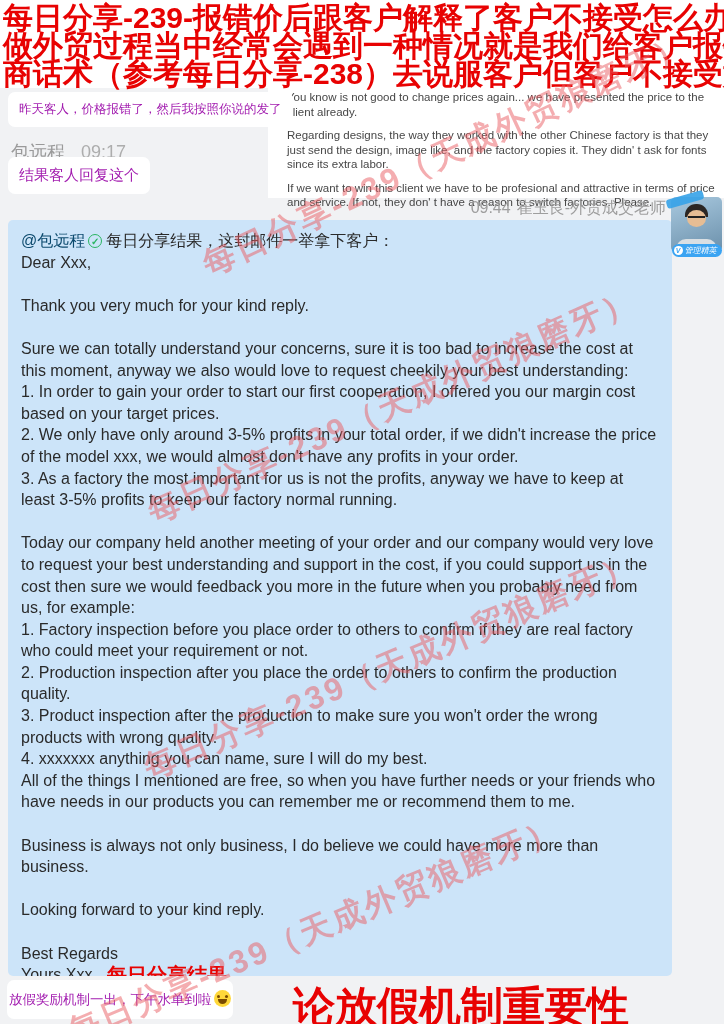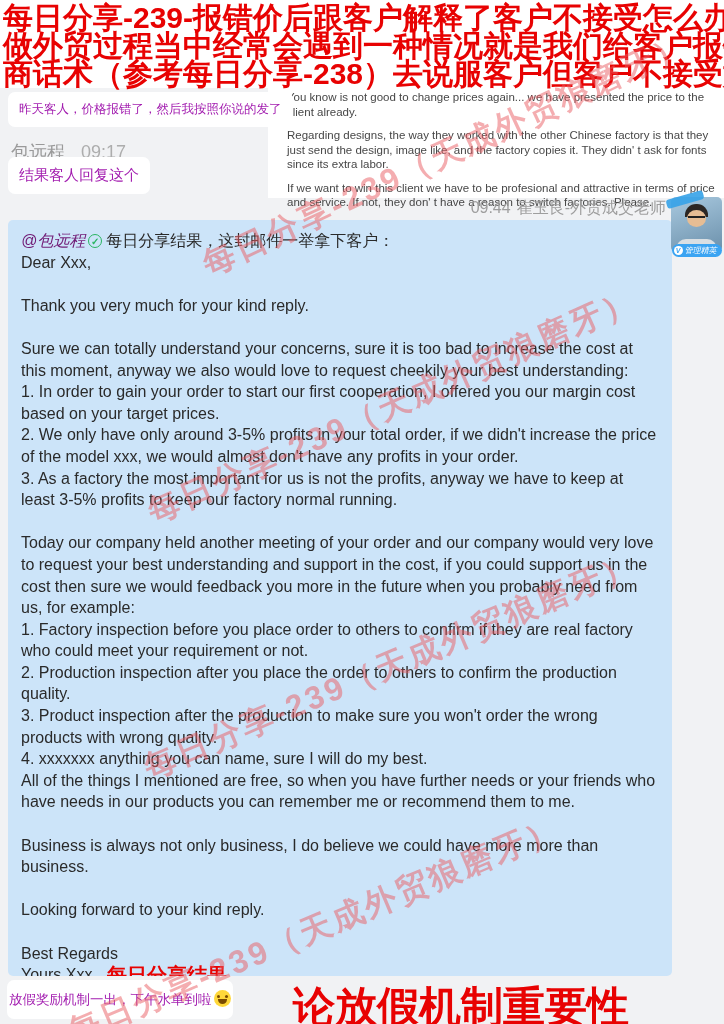--- a/index.html
+++ b/index.html
@@ -67,21 +67,21 @@
   .badge-v{ display:inline-block; width:9px; height:9px; border-radius:50%;
     background:#ffffff; color:#3ba4f2; font-size:7px; font-weight:bold;
     text-align:center; line-height:9px; }
   
   .blue-bubble{
     position:absolute; left:8px; top:220px; width:664px; height:756px;
     background:#cce4f9; border-radius:5px; z-index:2;
     padding:10px 14px 8px 13px; font-size:16px; line-height:21.6px;
     color:#2a2a2a; overflow:hidden;
   }
-  .mention{ color:#701a75;font-style:italic; }
+  .mention{ color:#0c4a6e; }
   .check{
     display:inline-block; width:14px; height:14px; border:1.5px solid #2ab562;
     border-radius:50%; color:#2ab562; font-size:10px; line-height:13px;
     text-align:center; vertical-align:1px; margin:0 4px 0 3px; font-weight:bold;
   }
   .email-body{ white-space:pre-wrap; }
   .sig-row{ display:flex; align-items:flex-end; }
   .result-label{
     color:#e80202; font-weight:bold; font-size:20px; line-height:21px;
     margin-left:10px; white-space:nowrap;

